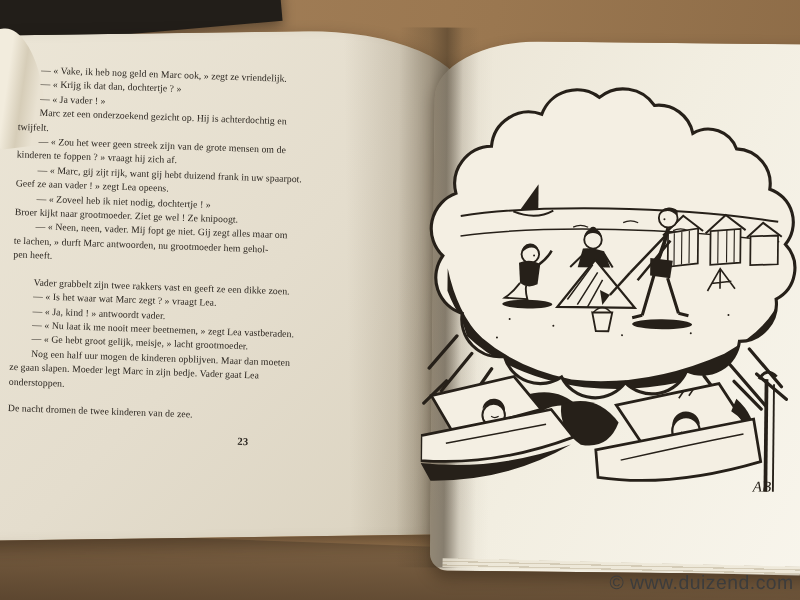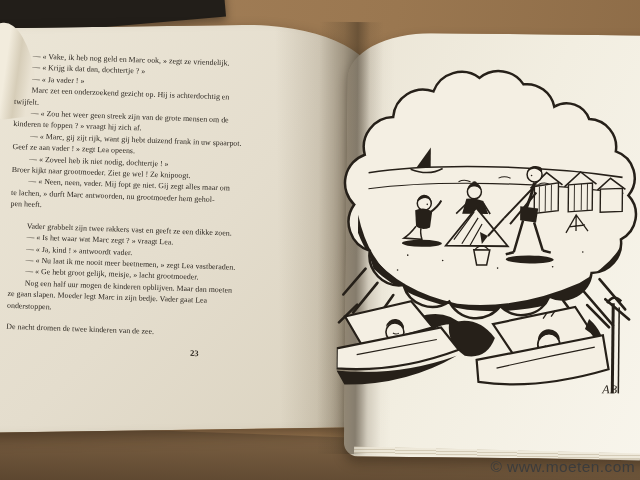--- a/index.html
+++ b/index.html
@@ -228,13 +228,13 @@
     <g stroke="#262019" fill="none">
       <path d="M276,246 L276,336" stroke-width="3"></path>
       <path d="M282,250 L282,336" stroke-width="1.5"></path>
       <path d="M270,246 Q276,236 284,244" stroke-width="2.5"></path>
     </g>
 
     <text x="266" y="336" font-size="12" font-style="italic" font-family="Liberation Serif, serif" fill="#262019">AB</text>
   </g>
 </svg>
 
-<div class="watermark">© www.moeten.com</div>
+<div class="watermark">© www.duizend.com</div>
 
 </body></html>

